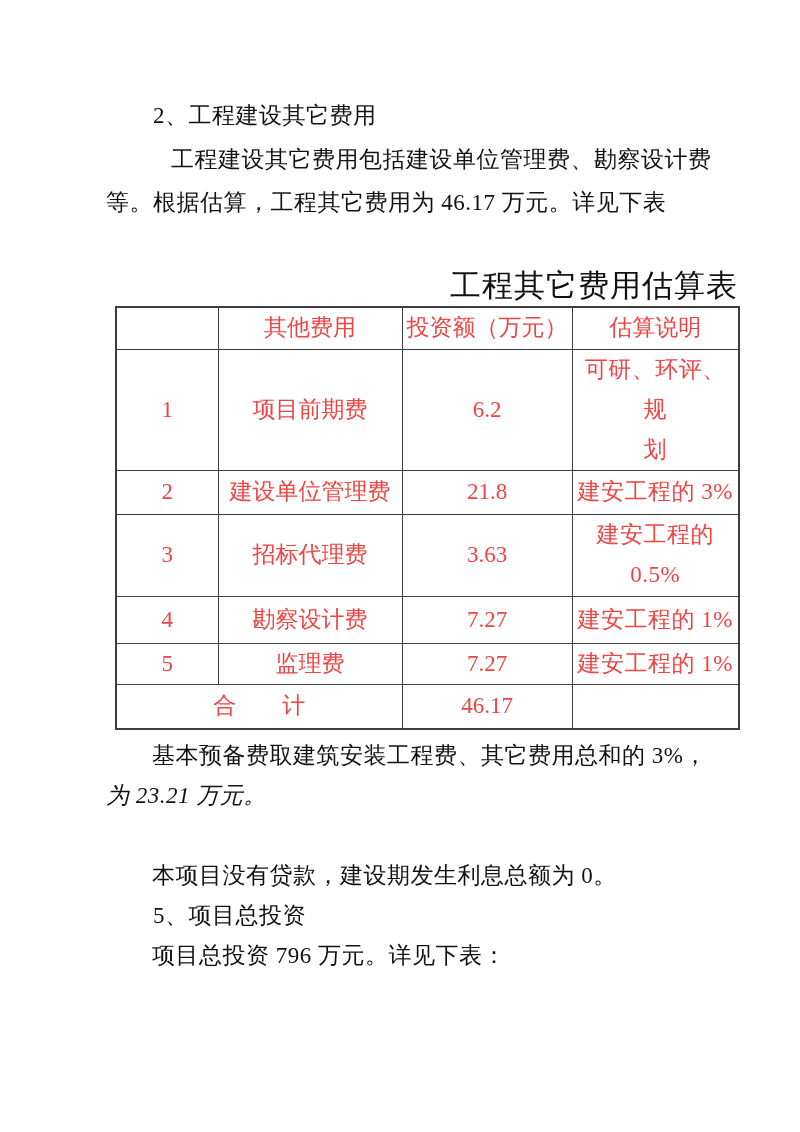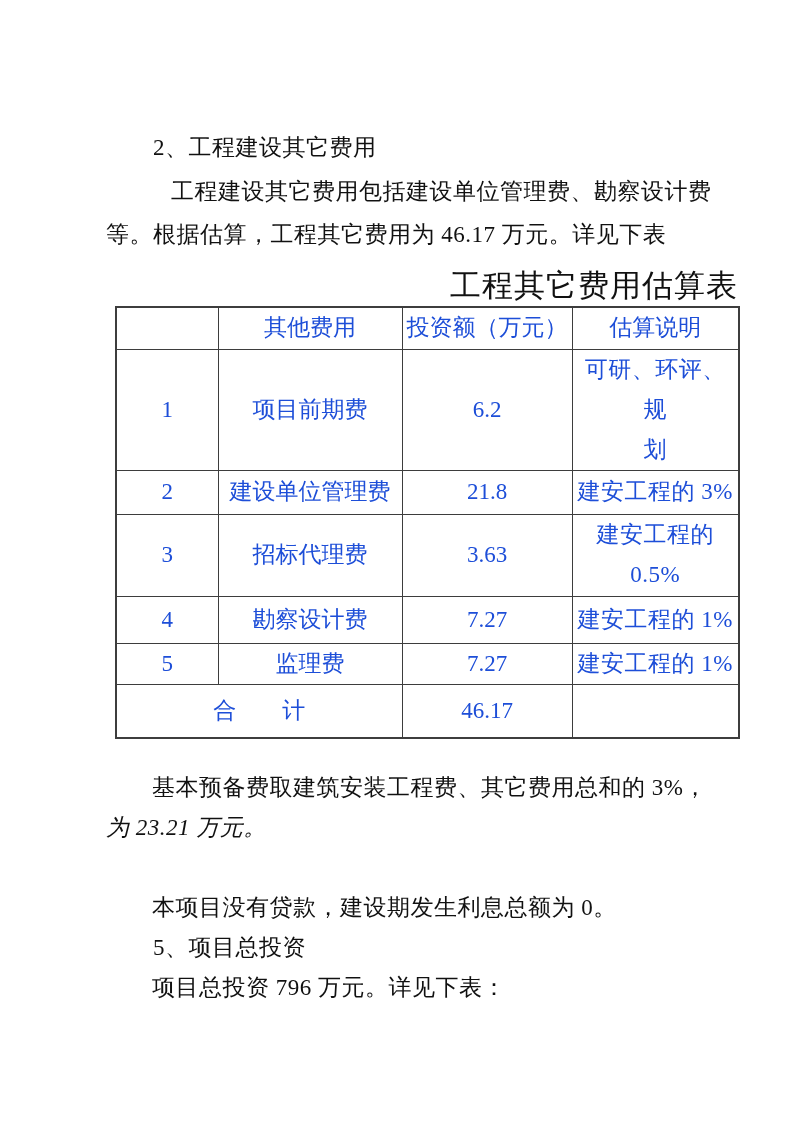--- a/index.html
+++ b/index.html
@@ -13,41 +13,40 @@
     font-family: "Liberation Serif", "DejaVu Serif", serif;
     color: #111111;
     overflow: hidden;
   }
   .line {
     position: absolute;
     font-size: 23px;
     line-height: 30px;
     letter-spacing: 0.5px;
     white-space: nowrap;
-    margin-top: 32px;
   }
   .tbl-title {
     position: absolute;
     left: 115px;
     top: 271px;
     width: 623px;
     text-align: right;
     font-size: 31px;
     line-height: 30px;
     letter-spacing: 1px;
   }
   table.cost-table {
     position: absolute;
     left: 115px;
     top: 306px;
     width: 623px;
     border-collapse: collapse;
     table-layout: fixed;
     font-size: 23px;
-    color: #1d4ed8;
+    color: #ef4444;
   }
   table.cost-table td, table.cost-table th {
     border: 1.6px solid #3d3d3d;
     font-weight: normal;
     text-align: center;
     vertical-align: middle;
     line-height: 40px;
     padding: 0 4px;
     overflow: hidden;
   }
@@ -55,21 +54,21 @@
   .col-no   { width: 102px; }
   .col-item { width: 184px; }
   .col-amt  { width: 170px; }
   .col-note { width: 167px; }
   .row-header { height: 42px; }
   .row-1 { height: 85px; }
   .row-2 { height: 44px; }
   .row-3 { height: 82px; }
   .row-4 { height: 47px; }
   .row-5 { height: 37px; }
-  .row-total { height: 54px; }
+  .row-total { height: 45px; }
   td.item-cell, th.item-cell { text-align: left; padding-left: 13px; }
   td.note-cell { white-space: pre-line; letter-spacing: 0.5px; }
 </style>
 </head>
 <body>
 
 <div class="page">
 
   <div class="line" style="left:153px; top:101px;">2、工程建设其它费用</div>
 

